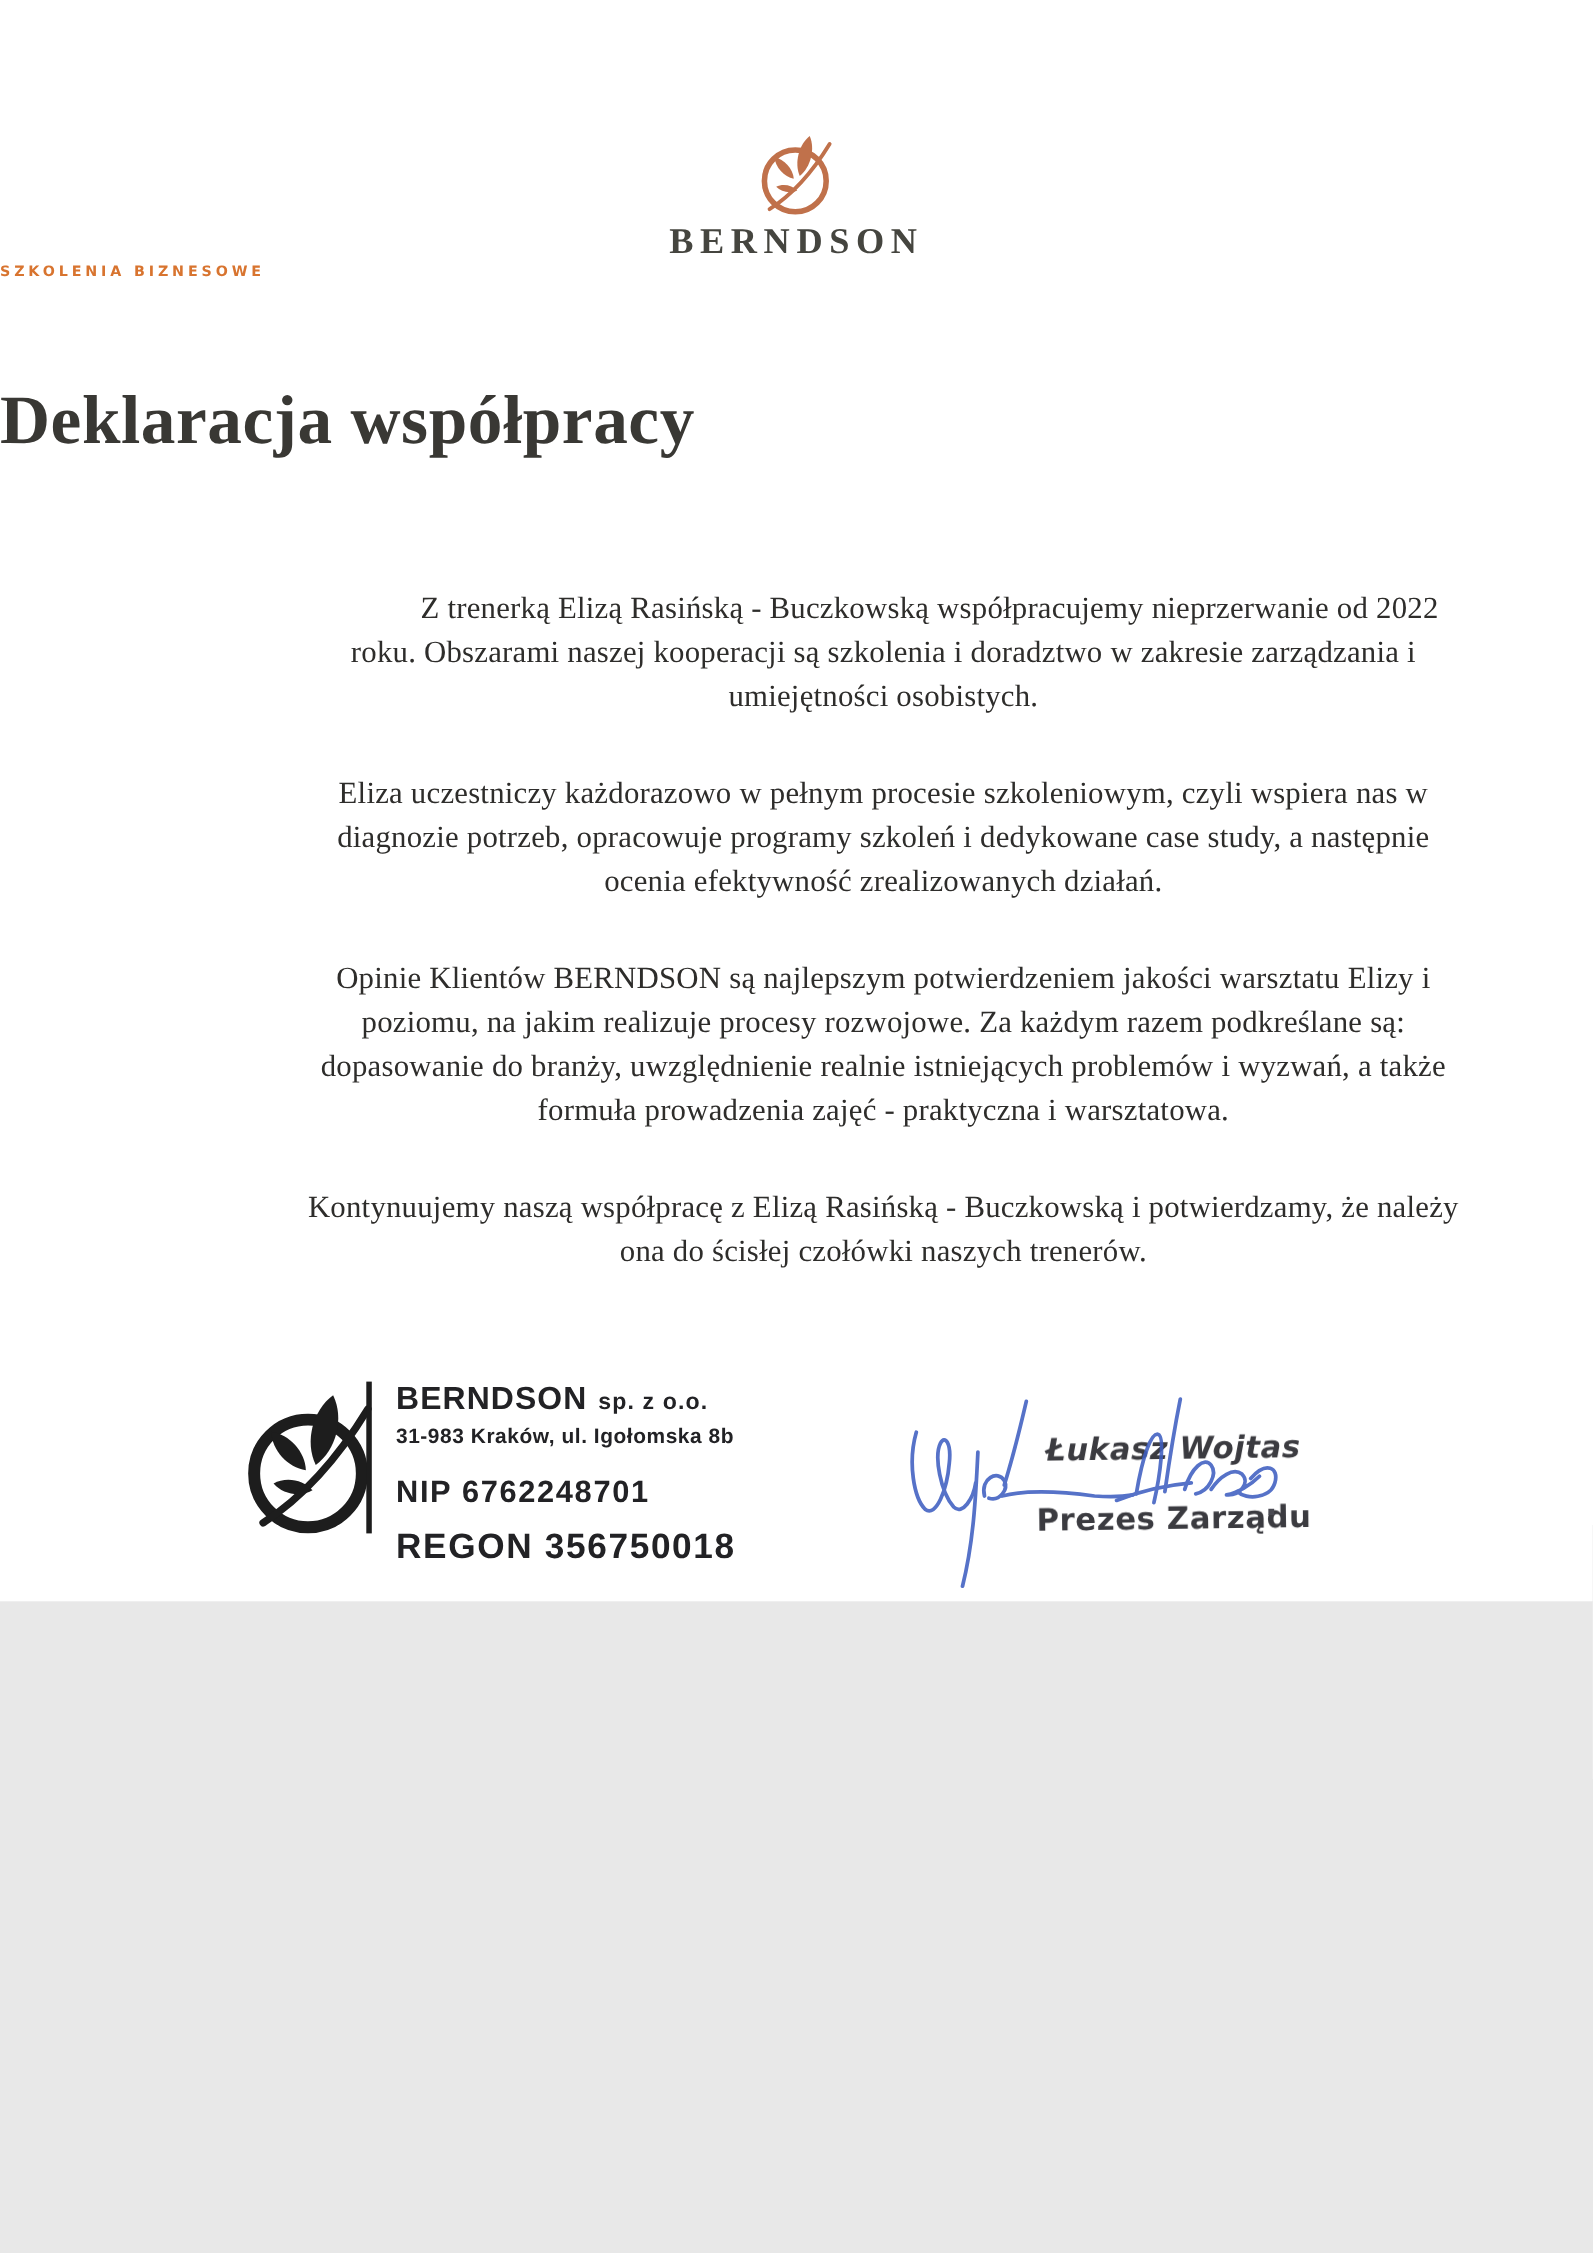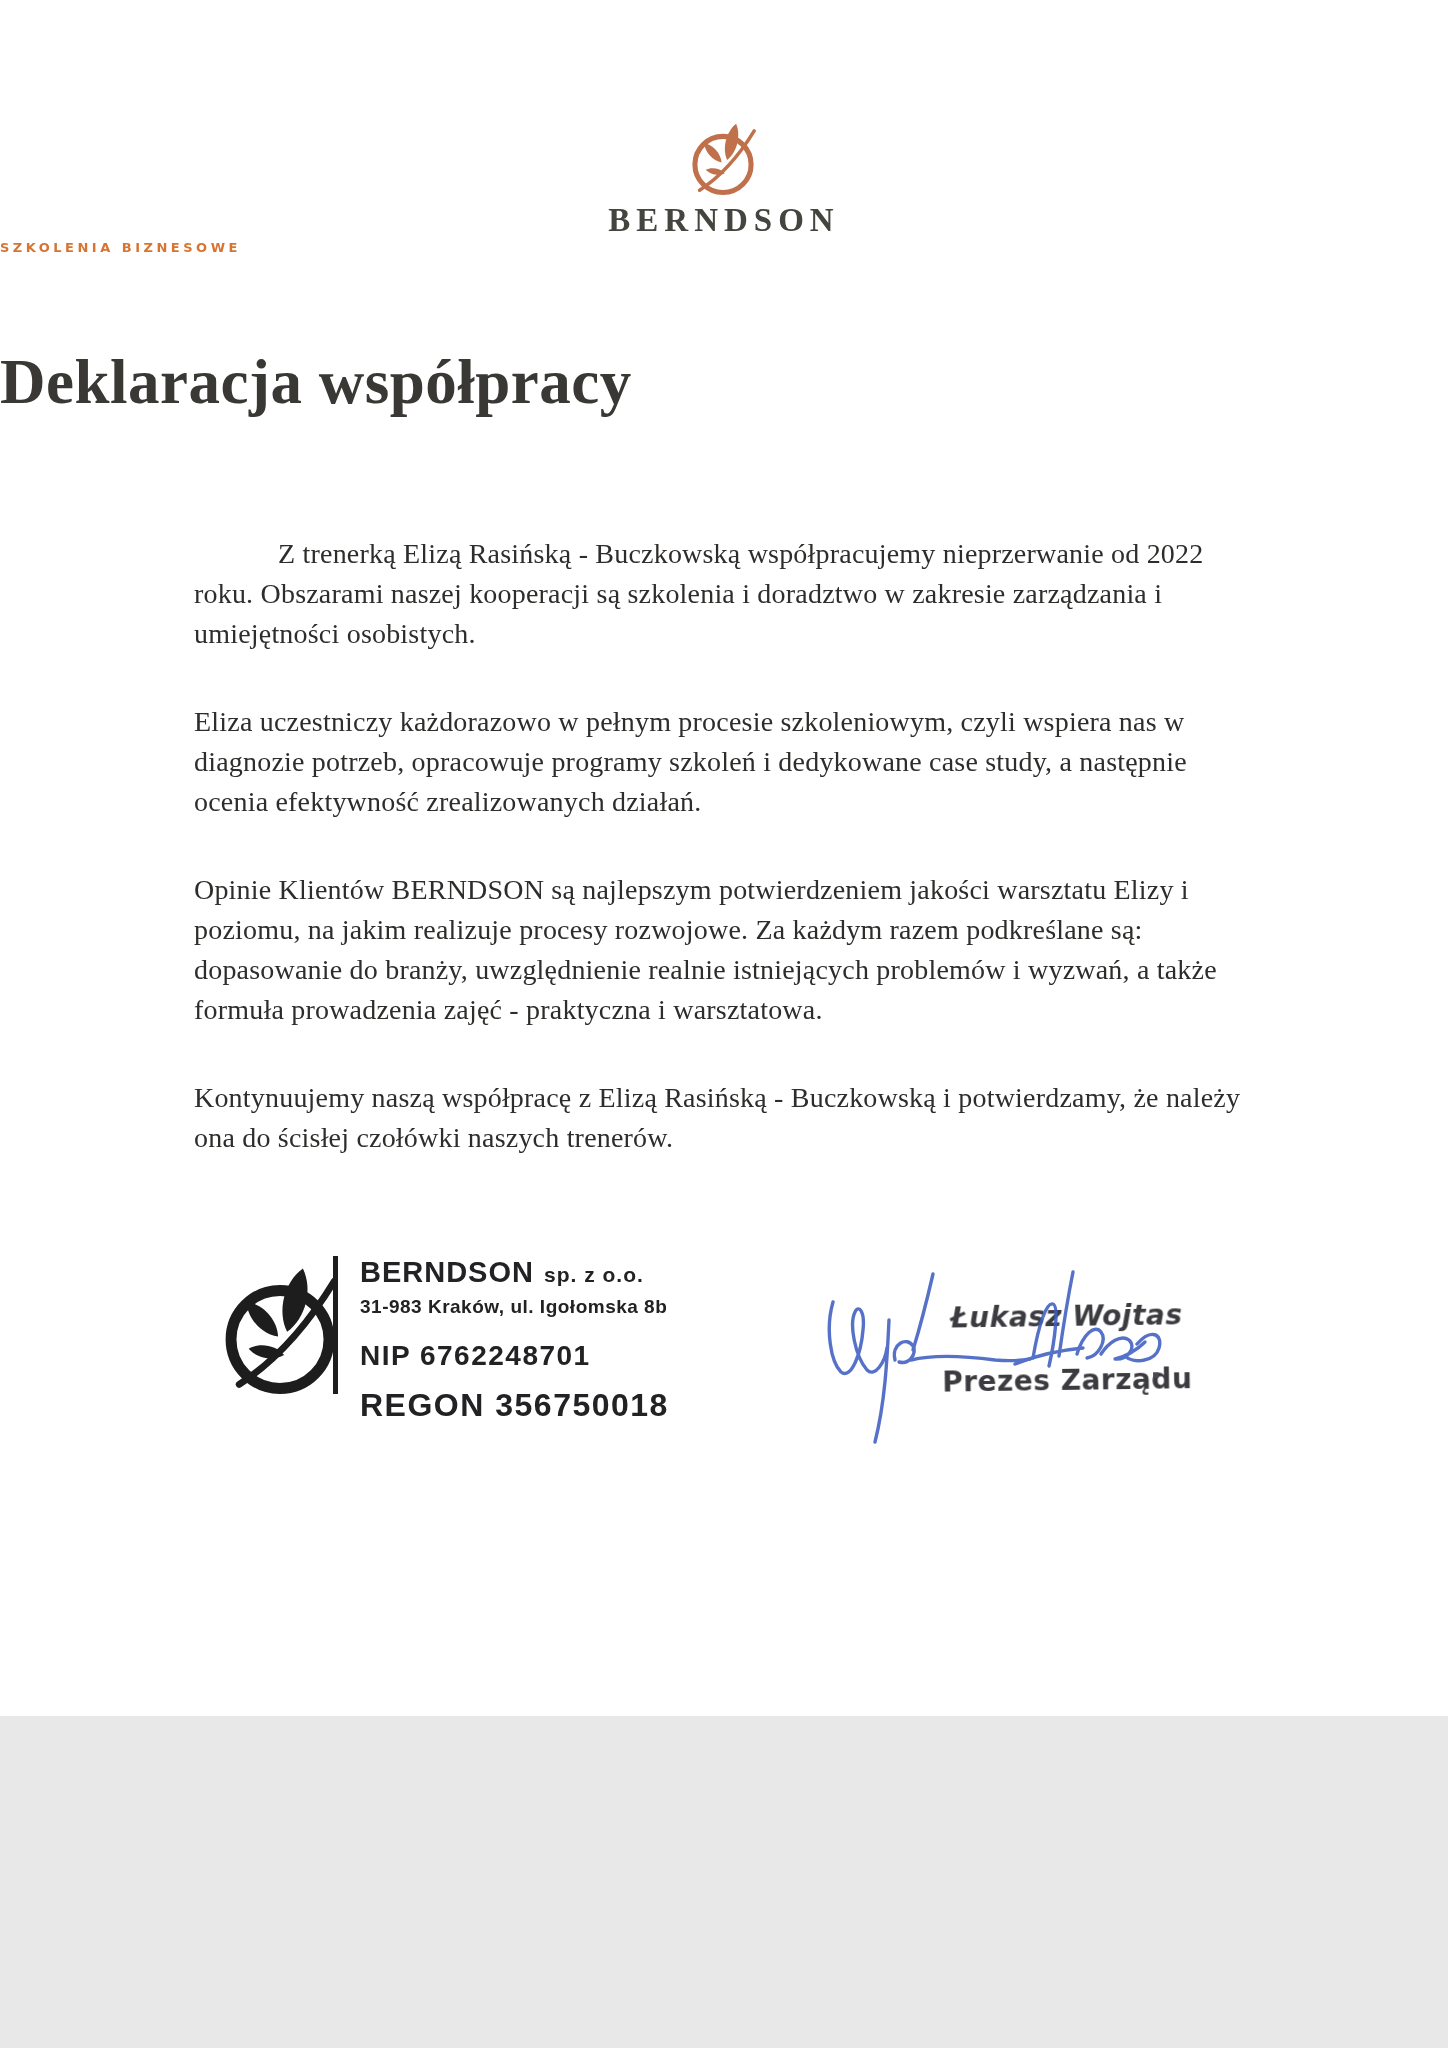--- a/index.html
+++ b/index.html
@@ -1,20 +1,20 @@
 <!DOCTYPE html>
 <html lang="pl" style="--terracotta: #c0714b; --amber: #d8742f; --ink: #2e2d2b; --stamp_ink: #1d1d1d; --pen: #3f5fc1;"><head>
 <meta charset="utf-8">
 <title>Deklaracja współpracy</title>
 <style>
   html, body { margin: 0; padding: 0; background: #e8e8e8; }
   .page {
     position: relative;
     width: 1448px;
-    height: 1716px;
+    height: 1456px;
     margin: 0 auto;
     background: #ffffff;
     overflow: hidden;
     font-family: "Liberation Serif", serif;
     color: var(--ink, #2e2d2b);
   }
 
   
   .logo-icon {
     position: absolute;
@@ -58,23 +58,24 @@
     font-weight: bold;
     font-size: 63px;
     line-height: 80px;
     letter-spacing: 0.5px;
     color: #393834;
   }
 
   
   .doc-body {
     position: absolute;
-    left: 194px;
+    left: 178px;
     top: 534px;
     width: 1250px;
+    text-align: center;
   }
   .doc-body p {
     margin: 0 0 48px 0;
     font-size: 28px;
     line-height: 40px;
     letter-spacing: 0.2px;
     white-space: pre-line;
     color: var(--ink, #2e2d2b);
   }
   .doc-body p.indent { text-indent: 84px; }

